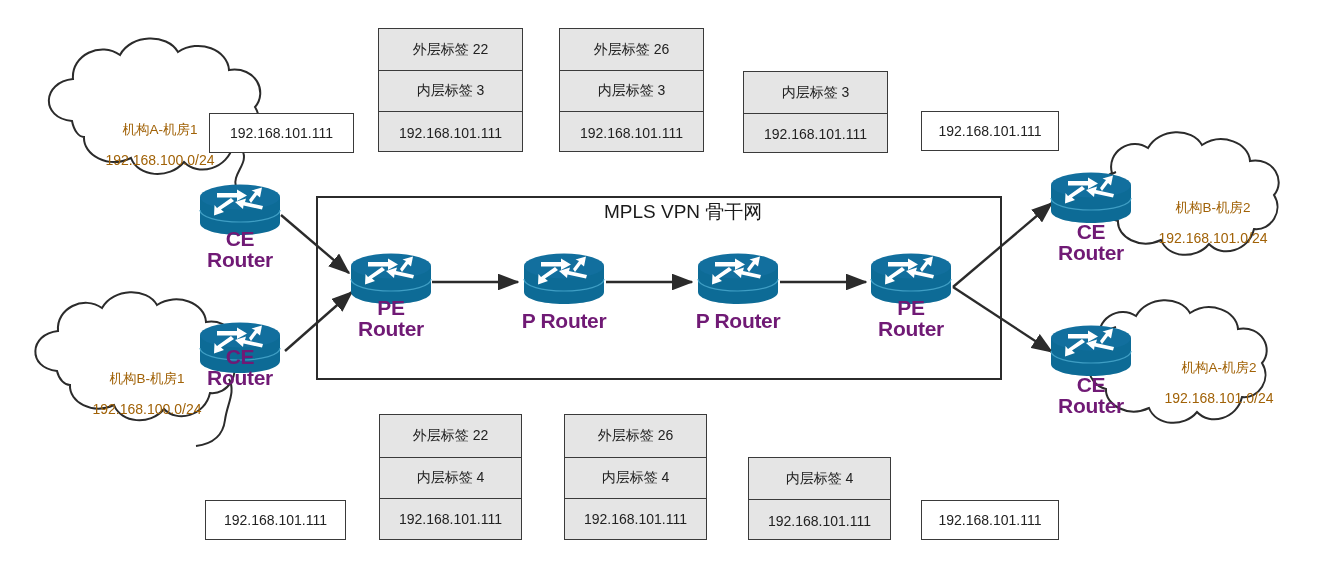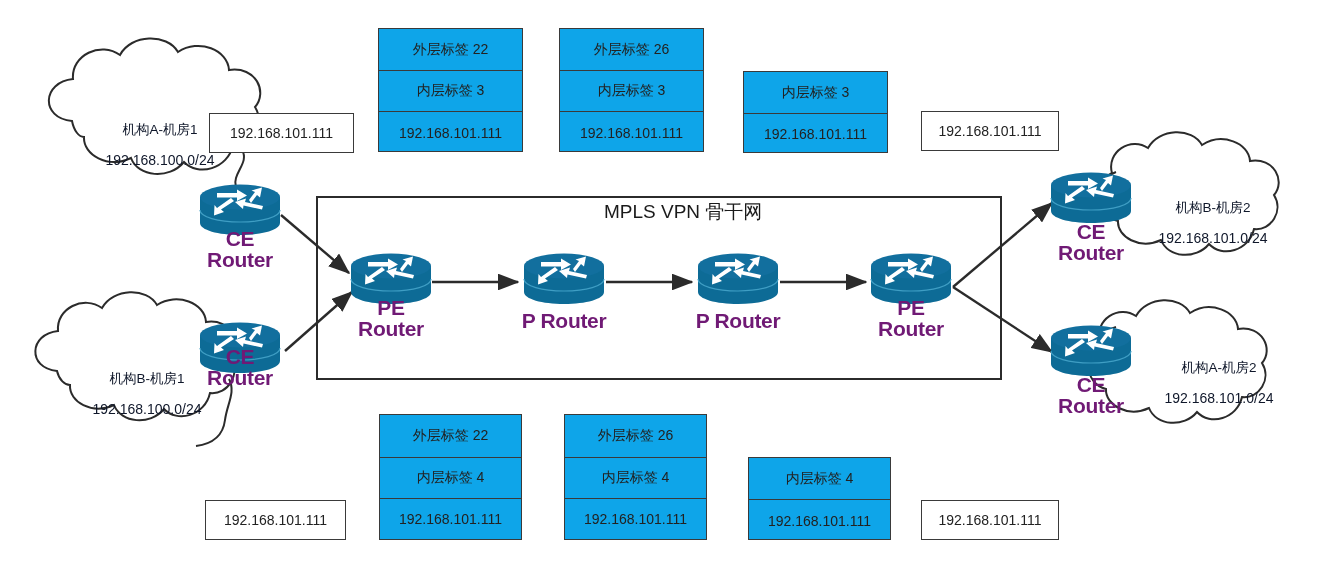--- a/index.html
+++ b/index.html
@@ -7,21 +7,21 @@
     font-family:"Liberation Sans","DejaVu Sans",sans-serif;
     width:1336px;height:571px;overflow:hidden;
   }
   #stage{position:relative;width:1336px;height:571px;background:#fff;}
   svg.layer{position:absolute;left:0;top:0;width:1336px;height:571px;}
 
   
   .labelbox{
     position:absolute;
     border:1.6px solid #3a3a3a;
-    background:#0ea5e9;
+    background:#e5e5e5;
     box-sizing:border-box;
   }
   .labelbox .cell{
     display:flex;align-items:center;justify-content:center;
     box-sizing:border-box;
     font-size:14px;color:#222;
     white-space:nowrap;
   }
   .labelbox .cell + .cell{border-top:1.6px solid #3a3a3a;}
 
@@ -33,21 +33,21 @@
     box-sizing:border-box;
     display:flex;align-items:center;justify-content:center;
     font-size:14px;color:#222;white-space:nowrap;
   }
 
   
   .cloudtext{
     position:absolute;
     text-align:center;
     font-size:13.5px;
-    color:#0f172a;
+    color:#a16207;
     white-space:nowrap;
     line-height:1.05;
   }
   .cloudtext .l2{display:block;margin-top:16px;font-size:14px;}
 
   
   .bbtitle{
     position:absolute;
     font-size:19px;color:#1a1a1a;white-space:nowrap;
   }

